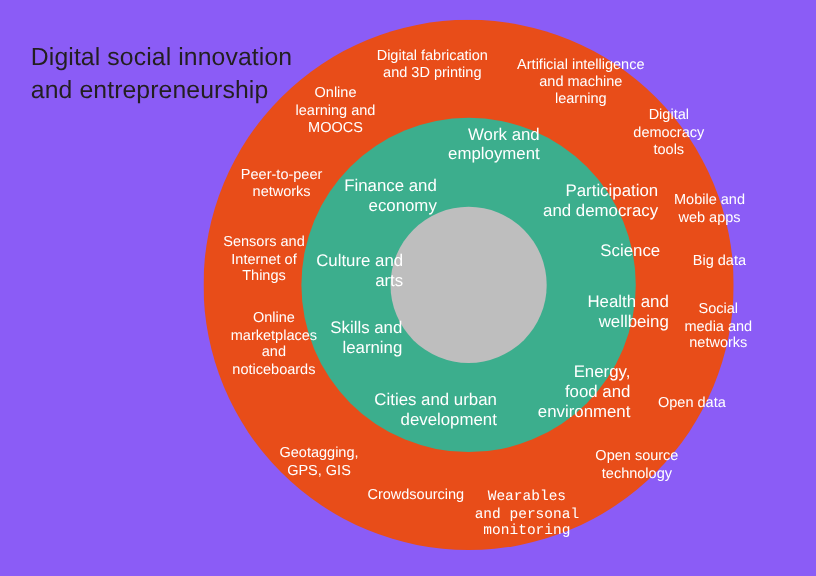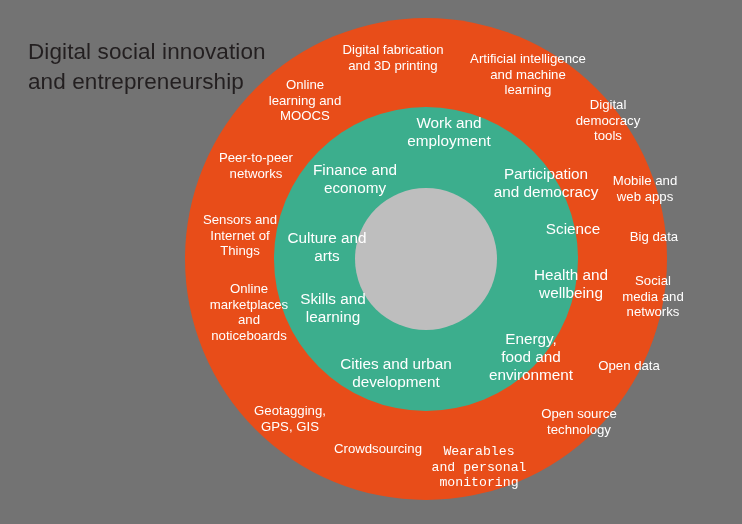--- a/index.html
+++ b/index.html
@@ -16,21 +16,21 @@
     font-family: "Liberation Sans", sans-serif;
     -webkit-font-smoothing: antialiased;
   }
 
   #stage {
     position: absolute;
     left: 0;
     top: 0;
     width: 742px;
     height: 524px;
-    background: #737373;
+    background: #8b5cf6;
   }
 
   
   #title {
     position: absolute;
     left: 28px;
     top: 22px;
     width: 250px;
     font-size: 22.5px;
     line-height: 1.35;
@@ -57,21 +57,21 @@
   .ring-label {
     position: absolute;
     color: #ffffff;
     text-align: center;
     line-height: 1.18;
     transform: translate(-50%, -50%);
     pointer-events: auto;
     white-space: pre-line;
   }
   .outer-label { font-size: 13.2px; }
-  .inner-label { font-size: 15.3px; }
+  .inner-label { font-size: 15.3px; text-align: right; }
 
   
   #legend {
     position: absolute;
     left: 30px;
     top: 398px;
   }
   .legend-row {
     display: flex;
     align-items: center;

